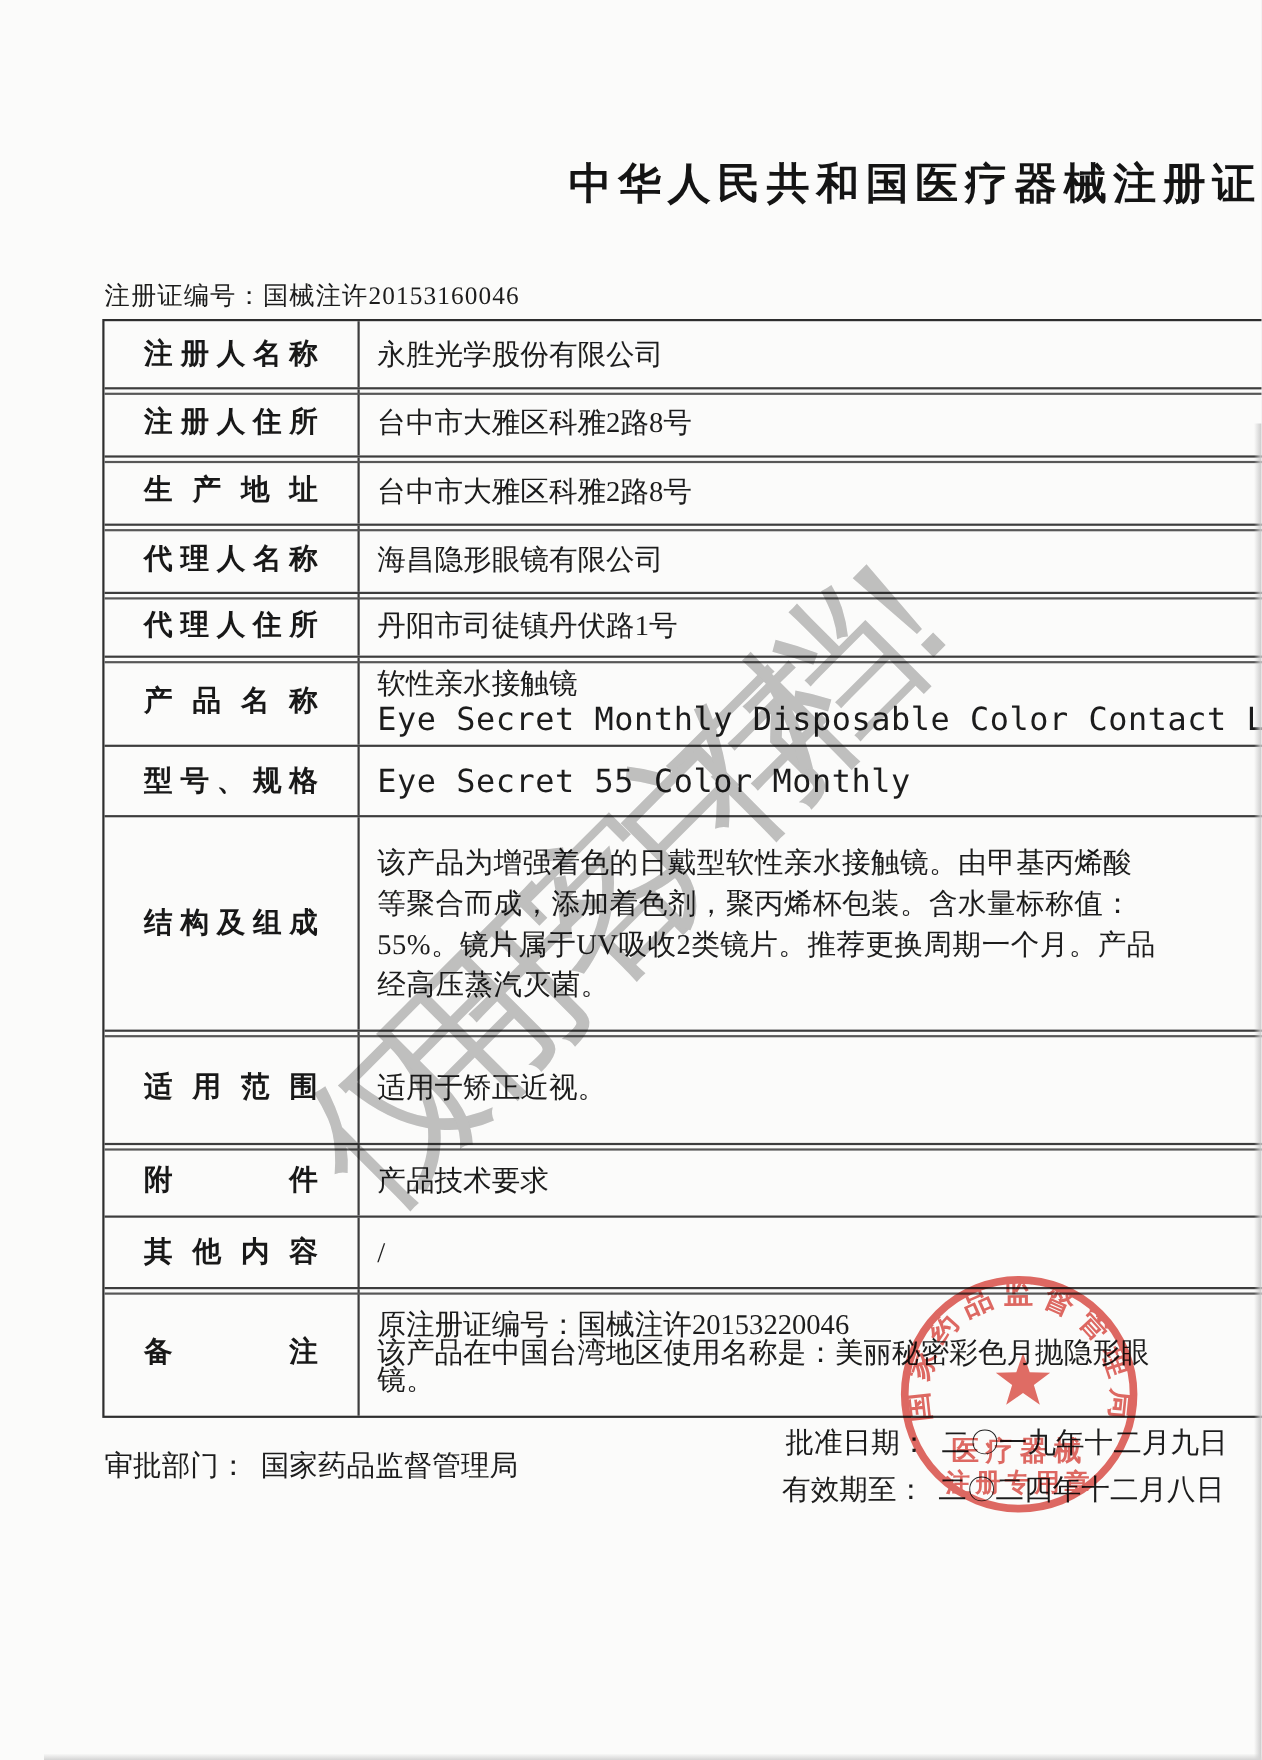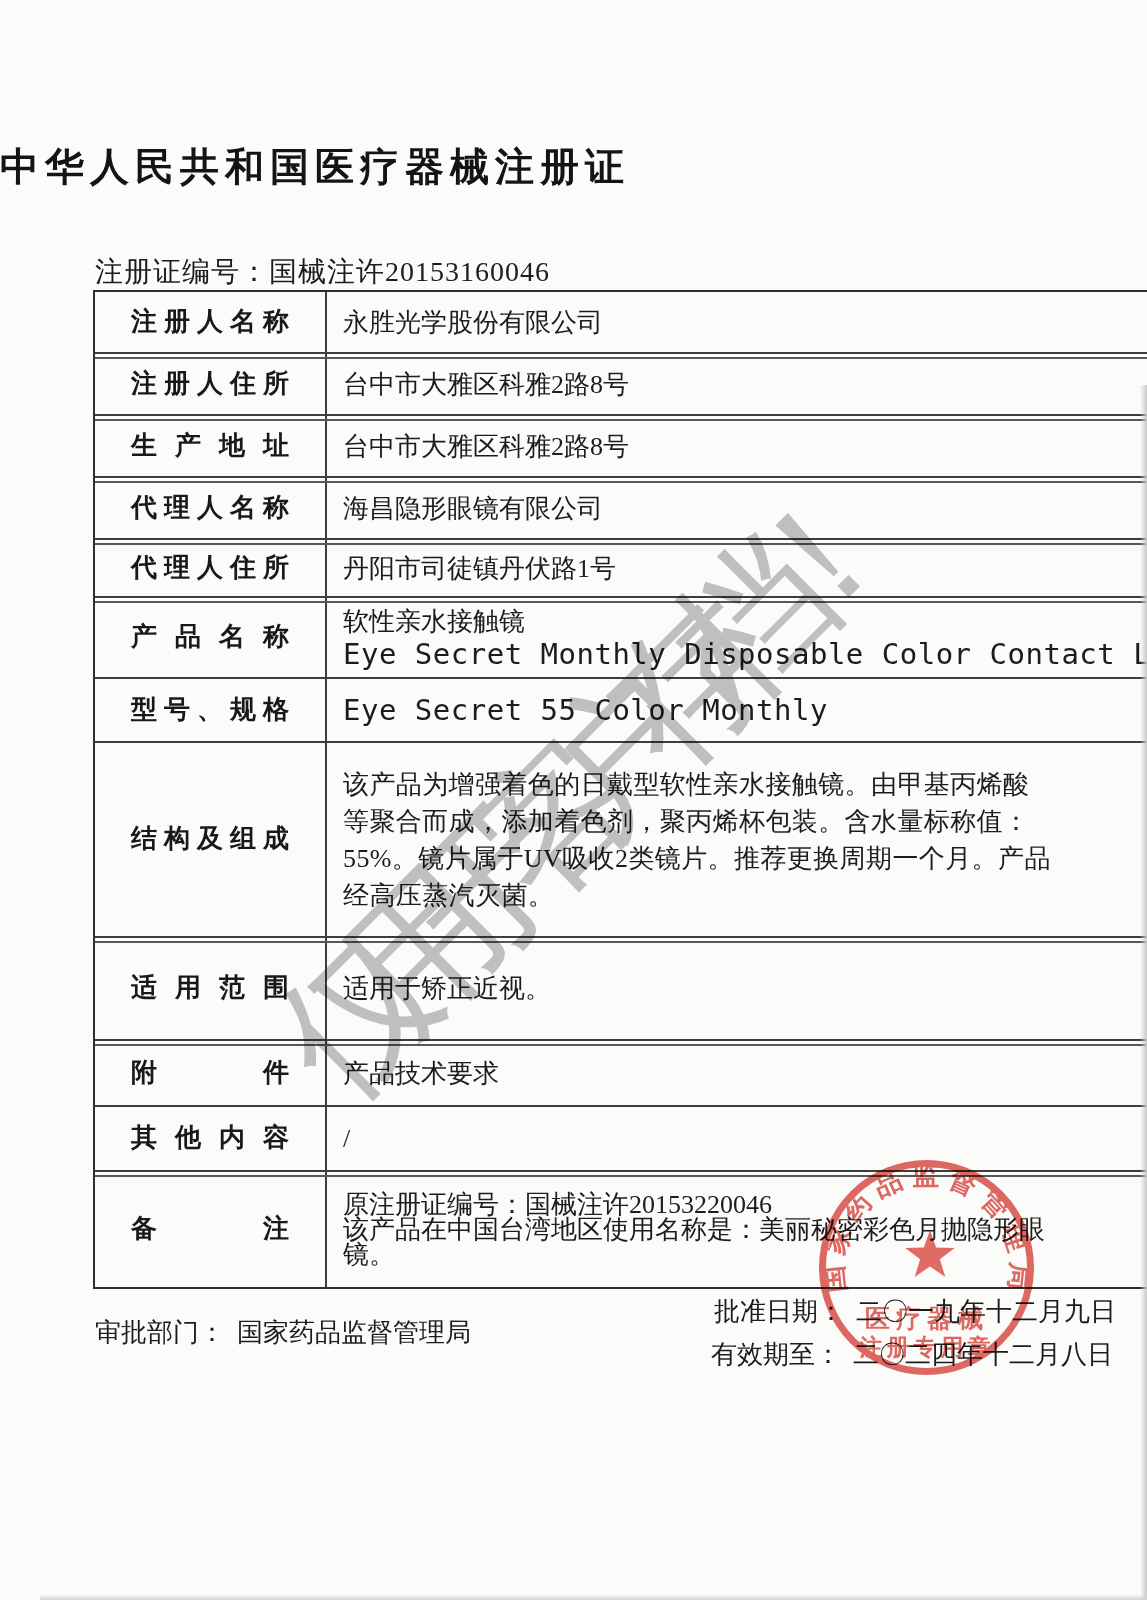--- a/index.html
+++ b/index.html
@@ -5,25 +5,25 @@
   html,body{margin:0;padding:0;background:#e9e9e9;}
   .page{
     position:relative;width:1147px;height:1600px;margin:0 auto;
     background:#fbfbfa;overflow:hidden;
     font-family:"Liberation Serif","DejaVu Serif",serif;
     color:#1c1c1c;
   }
   
   .doc-title{
     position:absolute;left:0;top:140px;width:100%;
-    text-align:left;font-size:39px;font-weight:700;letter-spacing:6px;
+    text-align:right;font-size:39px;font-weight:700;letter-spacing:6px;
     color:#141414;
   }
   .cert-line{
-    position:absolute;left:95px;top:253px;font-size:28px;letter-spacing:1px;
+    position:absolute;left:95px;top:253px;font-size:23px;letter-spacing:1px;
     white-space:nowrap;
   }
   
   .doc-table{
     position:absolute;left:93px;top:290px;width:1072px;
     border:2.5px solid #2e2e2e;box-sizing:border-box;
     background:transparent;
   }
   .trow{display:flex;position:relative;box-sizing:border-box;}
   .trow + .trow{border-top:2px solid #3d3d3d;}

